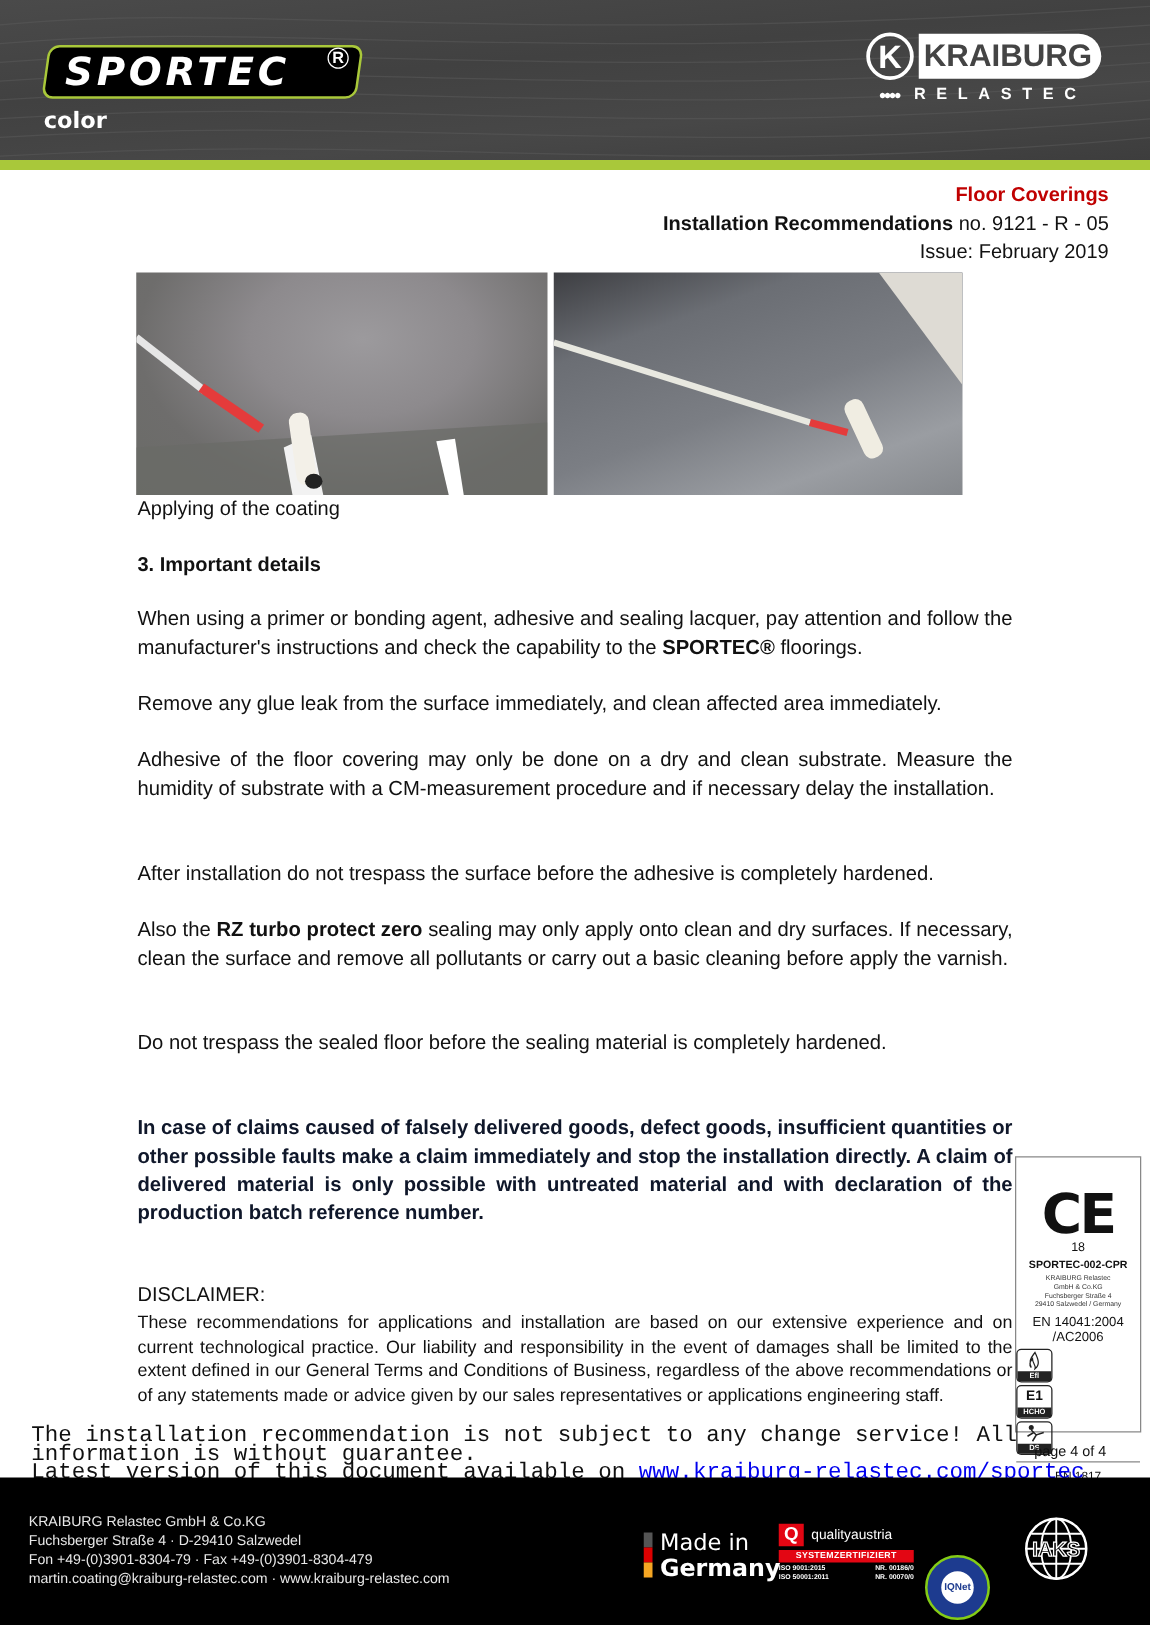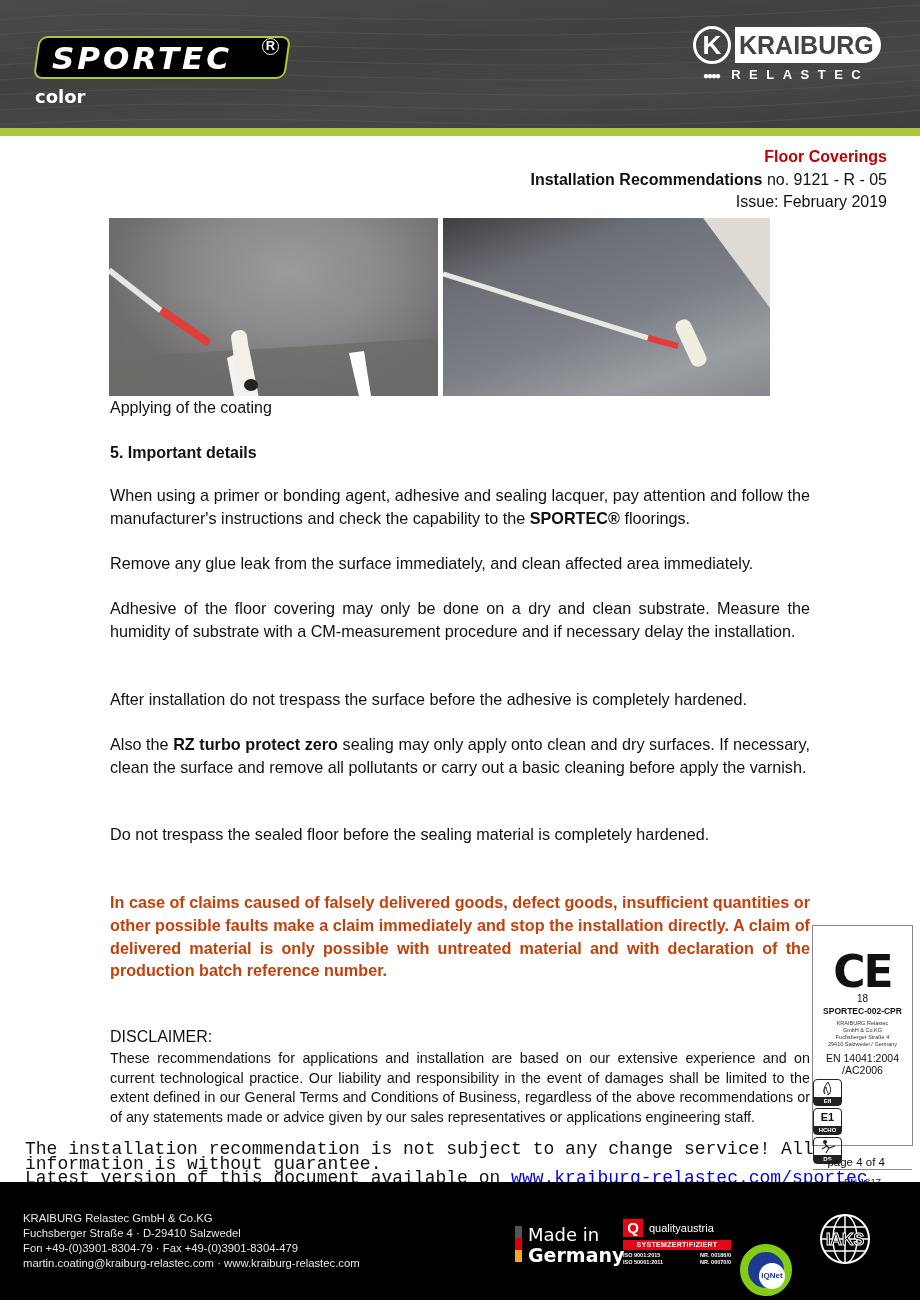--- a/index.html
+++ b/index.html
@@ -49,21 +49,21 @@
             background: linear-gradient(160deg, #3d3e42 0%, #6b6e74 25%, #7b7e84 55%, #9a9da2 80%, #85888c 100%); }
   .photo svg { position: absolute; inset: 0; }
 
   .caption { position: absolute; left: 110px; top: 399px; font-size: 16px; }
 
   
   .body-text { position: absolute; left: 110px; width: 700px; font-size: 16.2px; line-height: 22.8px;
                text-align: justify; font-family: "Liberation Sans", sans-serif; }
   .h6 { position: absolute; left: 110px; top: 444px; font-weight: bold; font-size: 16px; }
   .b { font-weight: bold; }
-  .red { color: #c2410c; font-weight: bold; }
+  .red { color: #0f172a; font-weight: bold; }
 
   .disclaimer-title { position: absolute; left: 110px; top: 1028px; font-size: 16px; text-align: center; }
   .disclaimer { position: absolute; left: 110px; top: 1049px; width: 700px; font-size: 14.3px;
                 line-height: 19.5px; text-align: justify; }
 
   
   .ce-box { position: absolute; left: 812px; top: 925px; width: 101px; height: 221px;
             border: 1px solid #888; background: #fff; font-family: "Liberation Sans", sans-serif; text-align: center; }
   .ce-mark { font-size: 44px; font-weight: bold; margin-top: 20px; letter-spacing: -2px; font-family: "DejaVu Sans", sans-serif; }
   .ce-year { font-size: 10px; margin-top: -4px; }
@@ -95,21 +95,21 @@
   .mig .t2 { position: absolute; left: 13px; top: 20px; color: #fff; font-size: 19px; font-weight: bold; white-space: nowrap; font-family: "DejaVu Sans", sans-serif; }
   .qa { position: absolute; left: 623px; top: 1219px; width: 108px; color: #fff; }
   .qa .q { position: absolute; left: 0; top: 0; width: 20px; height: 18px; background: #e30613; color: #fff;
            font-weight: bold; font-size: 15px; text-align: center; line-height: 18px; }
   .qa .qn { position: absolute; left: 26px; top: 3px; font-size: 11px; white-space: nowrap; }
   .qa .sz { position: absolute; left: 0; top: 21px; width: 108px; height: 10px; background: #e30613;
             font-size: 7px; font-weight: bold; line-height: 10px; text-align: center; letter-spacing: 0.3px; }
   .qa .iso { position: absolute; left: 0; top: 33px; width: 108px; font-size: 5.5px; line-height: 6.5px; font-weight: bold; }
   .qa .iso span { display: flex; justify-content: space-between; }
   .iqnet { position: absolute; left: 740px; top: 1244px; width: 52px; height: 52px; border-radius: 50%;
-           background: #1d3b8f; border: 8px solid #84cc16; }
+           background: #1d3b8f; border: 2px solid #84cc16; }
   .iqnet .in { position: absolute; left: 11px; top: 11px; width: 26px; height: 26px; border-radius: 50%; background: #fff;
                color: #1d3b8f; font-size: 8px; font-weight: bold; text-align: center; line-height: 26px; }
   .iaks { position: absolute; left: 815px; top: 1210px; width: 60px; height: 58px; }
 </style>
 </head>
 <body>
 
 <div class="hdr">
   <svg class="waves" width="920" height="128" viewBox="0 0 920 128">
     <g fill="none" stroke="#5a5a5a" stroke-width="1" opacity="0.55">
@@ -159,21 +159,21 @@
 <div class="photo photo2">
   <svg width="327" height="178" viewBox="0 0 327 178">
     <path d="M260 0 L327 0 L327 90 Z" fill="#dedbd4"></path>
     <line x1="0" y1="56" x2="205" y2="120" stroke="#e8e8e0" stroke-width="5"></line>
     <line x1="205" y1="120" x2="235" y2="128" stroke="#e43b3b" stroke-width="6"></line>
     <rect x="240" y="100" width="16" height="50" rx="7" fill="#f0ede2" transform="rotate(-25 248 125)"></rect>
   </svg>
 </div>
 <div class="caption">Applying of the coating</div>
 
-<div class="h6">5. Important details</div>
+<div class="h6">3. Important details</div>
 
 <div class="body-text" style="top:484px"><span>When using a primer or bonding agent, adhesive and sealing lacquer, pay attention and follow the manufacturer's instructions and check the capability to the </span><span class="b">SPORTEC®</span><span> floorings.</span></div>
 
 <div class="body-text" style="top:552px">Remove any glue leak from the surface immediately, and clean affected area immediately.</div>
 
 <div class="body-text" style="top:597px">Adhesive of the floor covering may only be done on a dry and clean substrate. Measure the humidity of substrate with a CM-measurement procedure and if necessary delay the installation.</div>
 
 <div class="body-text" style="top:688px">After installation do not trespass the surface before the adhesive is completely hardened.</div>
 
 <div class="body-text" style="top:733px"><span>Also the </span><span class="b">RZ turbo protect zero</span><span> sealing may only apply onto clean and dry surfaces. If necessary, clean the surface and remove all pollutants or carry out a basic cleaning before apply the varnish.</span></div>

